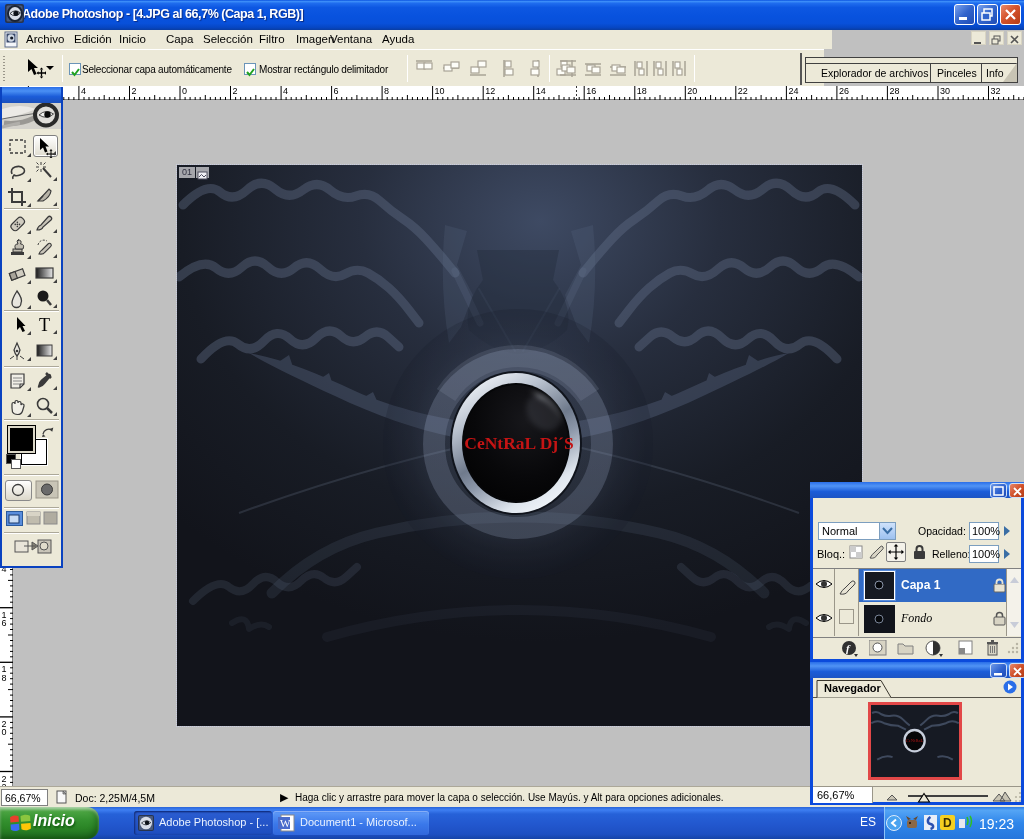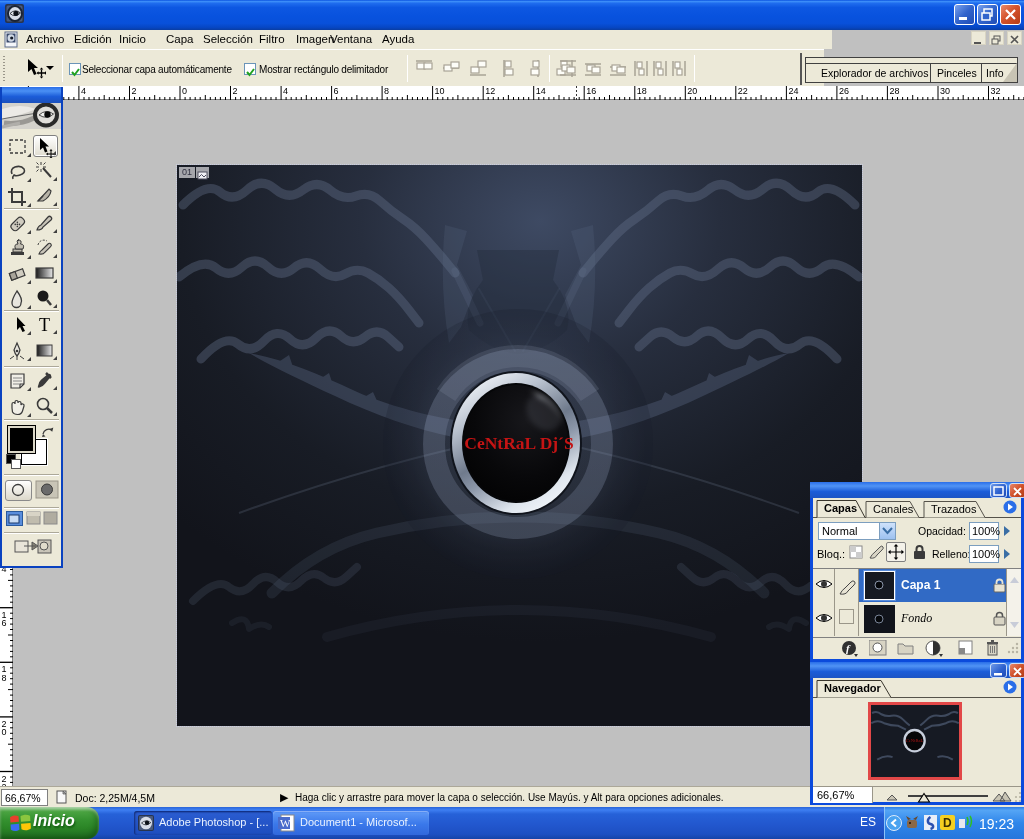--- a/index.html
+++ b/index.html
@@ -66,20 +66,21 @@
   #startbtn { position:absolute; left:0; top:0; width:99px; height:32px; border-radius:0 12px 12px 0;
     background:linear-gradient(180deg,#88c981 0%,#4aa341 15%,#359230 40%,#2b8526 65%,#247523 88%,#1d6b1a 100%);
     box-shadow:inset 0 2px 3px rgba(255,255,255,.4), inset -3px -2px 6px rgba(0,40,0,.4); }
   #startbtn .txt { position:absolute; left:33px; top:5px; color:#fff; font-size:16px; font-weight:bold; font-style:italic; text-shadow:1px 2px 2px rgba(0,60,0,.6); }
   .taskbtn { position:absolute; top:4px; height:24px; border-radius:3px; color:#eaf2ff; font-size:11px; }
 </style>
 </head>
 <body>
 
 <div class="abs" id="titlebar">
+  <div class="title">Adobe Photoshop - [4.JPG al 66,7% (Capa 1, RGB)]</div>
   <svg style="position:absolute;left:5px;top:4px;" width="19" height="19">
       <rect width="19" height="19" rx="2" fill="#28344e"></rect>
       <rect x="1.5" y="1.5" width="16" height="16" rx="1.5" fill="#4a5a7c"></rect>
       <ellipse cx="10" cy="9.5" rx="7" ry="7.5" fill="#d8dde8"></ellipse>
       <ellipse cx="10" cy="9.5" rx="7" ry="7.5" fill="none" stroke="#1a2436" stroke-width="2"></ellipse>
       <path d="M5 9.5 Q10 4.5 15.5 9 Q10 14 5 9.5 Z" fill="#e8ecf2" stroke="#10141c" stroke-width="0.8"></path>
       <circle cx="11" cy="9.3" r="2.6" fill="#0c1018"></circle>
     </svg>
   <div class="tbtn" style="left:954px;">
       <svg width="19" height="19">
@@ -909,34 +910,20 @@
 </div>
 
 <div class="palette" id="capas" style="left:810px;top:482px;width:214px;height:180px;">
   <div class="ptitle" style="width:214px;"></div>
   <div class="pbtn" style="left:177px;"><svg width="15" height="13">
         <rect x="3" y="2" width="9" height="8" fill="none" stroke="#fff" stroke-width="1.5"></rect>
       </svg></div>
   <div class="pbtn close" style="left:196px;"><svg width="15" height="13">
         <path d="M4 3 L11 10 M11 3 L4 10" stroke="#fff" stroke-width="1.8"></path>
       </svg></div>
-  <div style="position:absolute;left:0;top:16px;width:208px;height:20px;background:#ece9d8;">
-    <svg width="208" height="20">
-      <line x1="0" y1="19.5" x2="208" y2="19.5" stroke="#55524a" stroke-width="1"></line>
-      <path d="M53 19.5 L53 3.5 L97 3.5 L106 19.5" fill="#ece9d8" stroke="#55524a"></path>
-      <path d="M111 19.5 L111 3.5 L163 3.5 L172 19.5" fill="#ece9d8" stroke="#55524a"></path>
-      <path d="M4 19.5 L4 2.5 L43 2.5 L52 19.5 Z" fill="#ece9d8"></path>
-      <path d="M4 19.5 L4 2.5 L43 2.5 L52 19.5" fill="none" stroke="#38352c"></path>
-      <text x="11" y="14" font-size="11" font-weight="bold" font-family="Liberation Sans">Capas</text>
-      <text x="60" y="14.5" font-size="11" font-family="Liberation Sans">Canales</text>
-      <text x="118" y="14.5" font-size="11" font-family="Liberation Sans">Trazados</text>
-      <circle cx="197" cy="9" r="6.5" fill="#2a6ee8"></circle>
-        <path d="M195 5.5 L200 9 L195 12.5 Z" fill="#fff"></path>
-    </svg>
-  </div>
 
   <div style="position:absolute;left:5px;top:40px;width:78px;height:18px;background:#fff;border:1px solid #7c9ebf;font-size:11px;padding:2px 0 0 3px;">Normal
     <div style="position:absolute;right:0px;top:0px;width:16px;height:16px;background:linear-gradient(180deg,#cfe2fb,#9dc1f0);border-left:1px solid #7c9ebf;"><svg width="15" height="15">
           <path d="M3 5 L7.5 10 L12 5" fill="none" stroke="#3a6ea5" stroke-width="2"></path>
         </svg></div>
   </div>
   <div style="position:absolute;left:105px;top:43px;font-size:10.5px;">Opacidad:</div>
   <div style="position:absolute;left:156px;top:40px;width:30px;height:18px;background:#fff;border:1px solid #7c9ebf;font-size:11px;padding:2px 0 0 2px;">100%</div>
   <svg style="position:absolute;left:188px;top:42px;" width="12" height="14">
       <path d="M3 2 L9 7 L3 12 Z" fill="#3a6ea5"></path>

